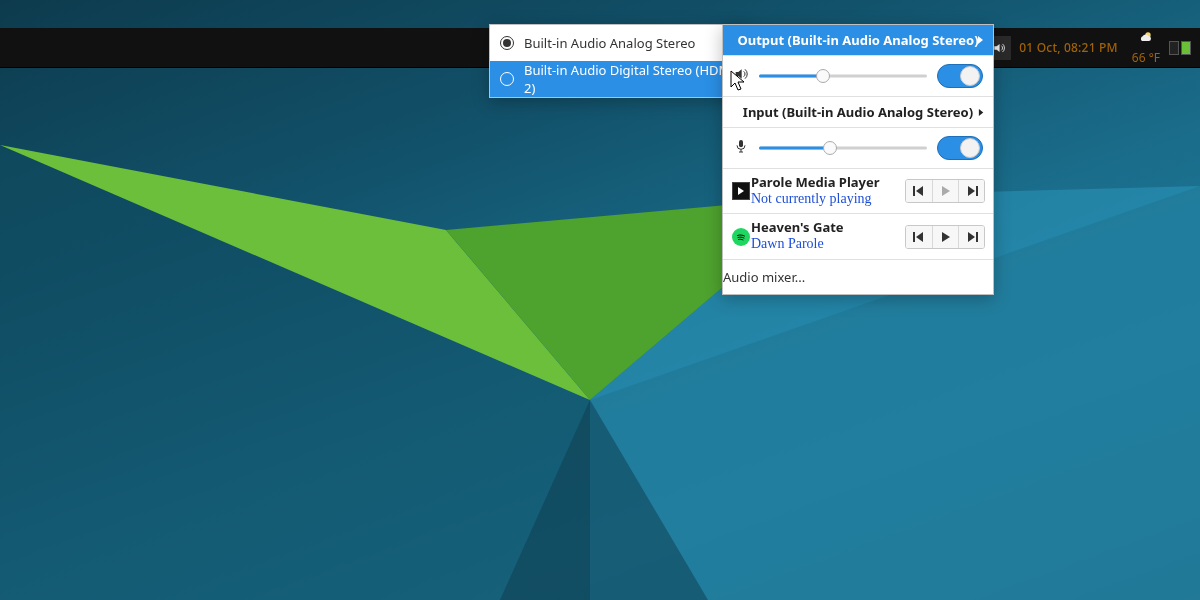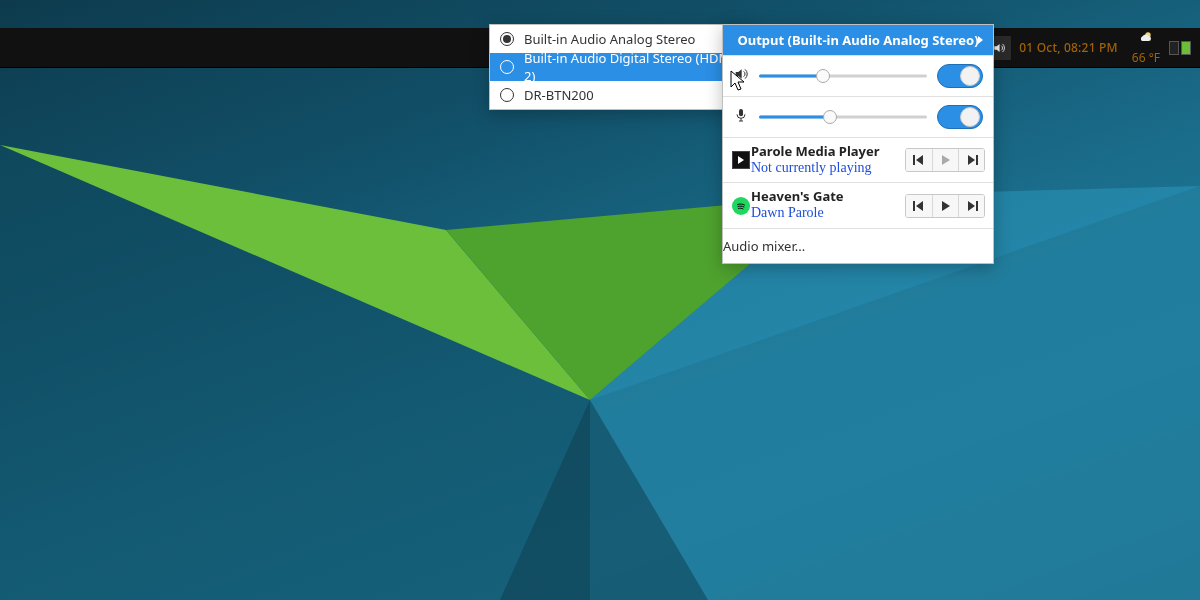--- a/index.html
+++ b/index.html
@@ -39,21 +39,21 @@
   .panel svg { stroke:#eee; fill:none; }
 
   
   .menu {
     position:absolute; background:#fff; border:1px solid #bfbfbf;
     box-shadow:0 4px 16px rgba(0,0,0,0.25); font-size:13px; z-index:20;
     color:#333;
   }
   .menu.output-list { top:24px; left:489px; width:260px; }
   .menu.output-list .row {
-    display:flex; align-items:center; gap:10px; padding:5px 10px; height:28px;
+    display:flex; align-items:center; gap:10px; padding:5px 10px; height:36px;
   }
   .menu.output-list .row.selected { background:#2b8fe6; color:#fff;justify-content:flex-end; }
   .radio { width:14px; height:14px; border:1.5px solid #333; border-radius:50%; flex:0 0 14px; position:relative; }
   .row.selected .radio { border-color:#fff; }
   .radio.on::after {
     content:""; position:absolute; inset:2px; border-radius:50%; background:#333;
   }
 
   
   .menu.audio { top:24px; left:722px; width:272px; }
@@ -179,24 +179,20 @@
 
 <div class="menu output-list">
   <div class="row">
     <span class="radio on"></span>
     <span>Built-in Audio Analog Stereo</span>
   </div>
   <div class="row selected">
     <span class="radio"></span>
     <span>Built-in Audio Digital Stereo (HDMI 2)</span>
   </div>
-  <div class="row">
-    <span class="radio"></span>
-    <span>DR-BTN200</span>
-  </div>
 </div>
 
 <div class="menu audio">
   <div class="header">
     <span>Output (Built-in Audio Analog Stereo)</span>
     <span class="caret">
       <svg width="8" height="10" viewBox="0 0 8 10">
           <path d="M1 1l5 4-5 4z" fill="#fff"></path>
         </svg>
     </span>
@@ -209,20 +205,28 @@
         </svg>
     </span>
     <div class="slider">
       <div class="track"></div>
         <div class="fill" style="width:38%"></div>
         <div class="thumb" style="left:38%"></div>
     </div>
     <div class="toggle">
         <div class="knob"></div>
       </div>
+  </div>
+  <div class="subheader">
+    <span>Input (Built-in Audio Analog Stereo)</span>
+    <span class="caret">
+      <svg width="7" height="9" viewBox="0 0 8 10">
+          <path d="M1 1l5 4-5 4z" fill="#222"></path>
+        </svg>
+    </span>
   </div>
   <div class="slider-row">
     <span>
       <svg width="16" height="16" viewBox="0 0 24 24">
           <rect x="9" y="3" width="6" height="11" rx="3" fill="#333"></rect>
           <path d="M6 11a6 6 0 0 0 12 0M12 17v4M9 21h6" stroke="#333" stroke-width="1.5" fill="none"></path>
         </svg>
     </span>
     <div class="slider">
       <div class="track"></div>

